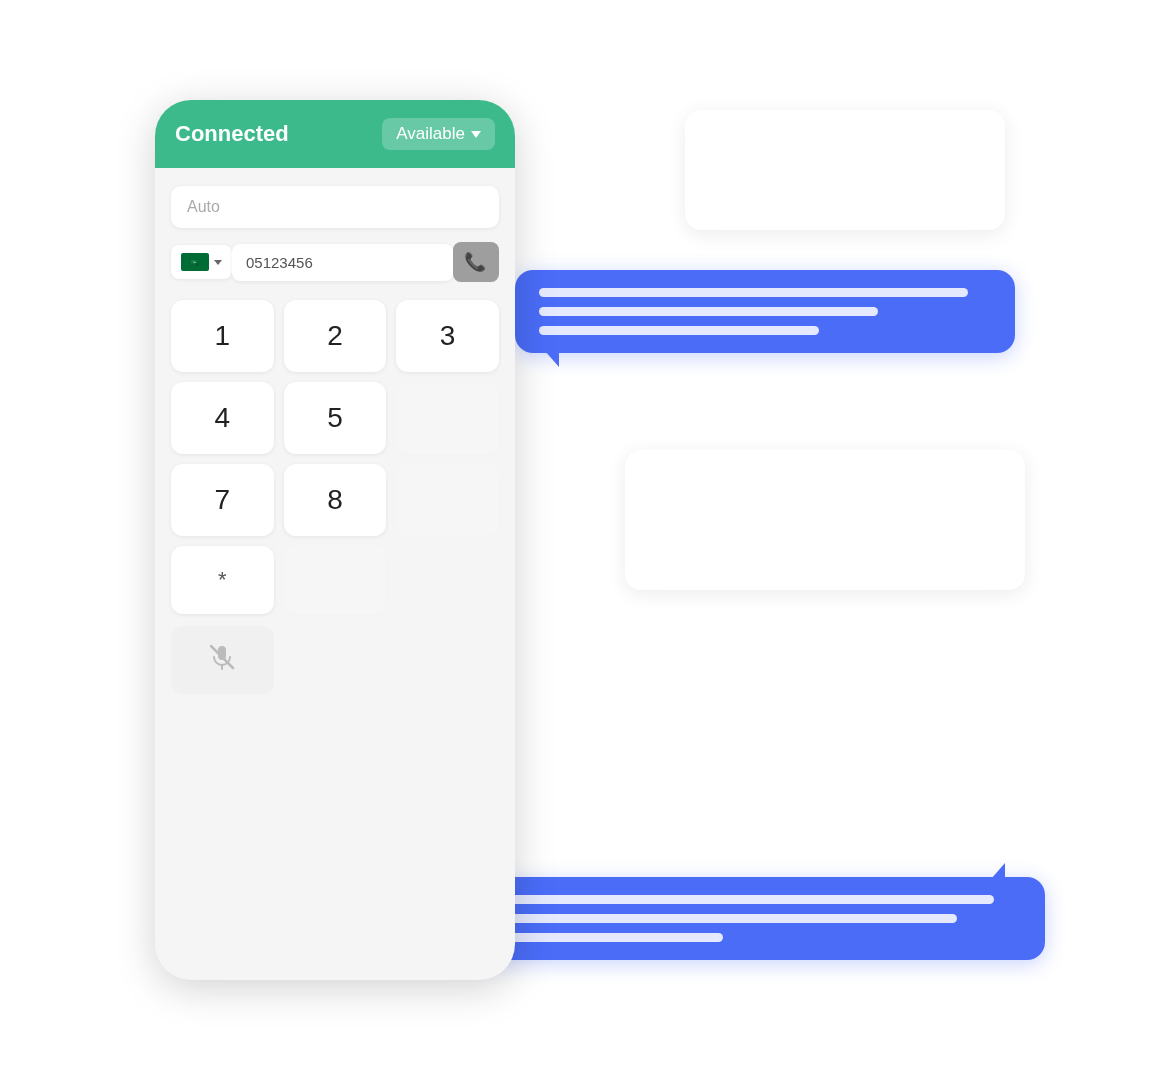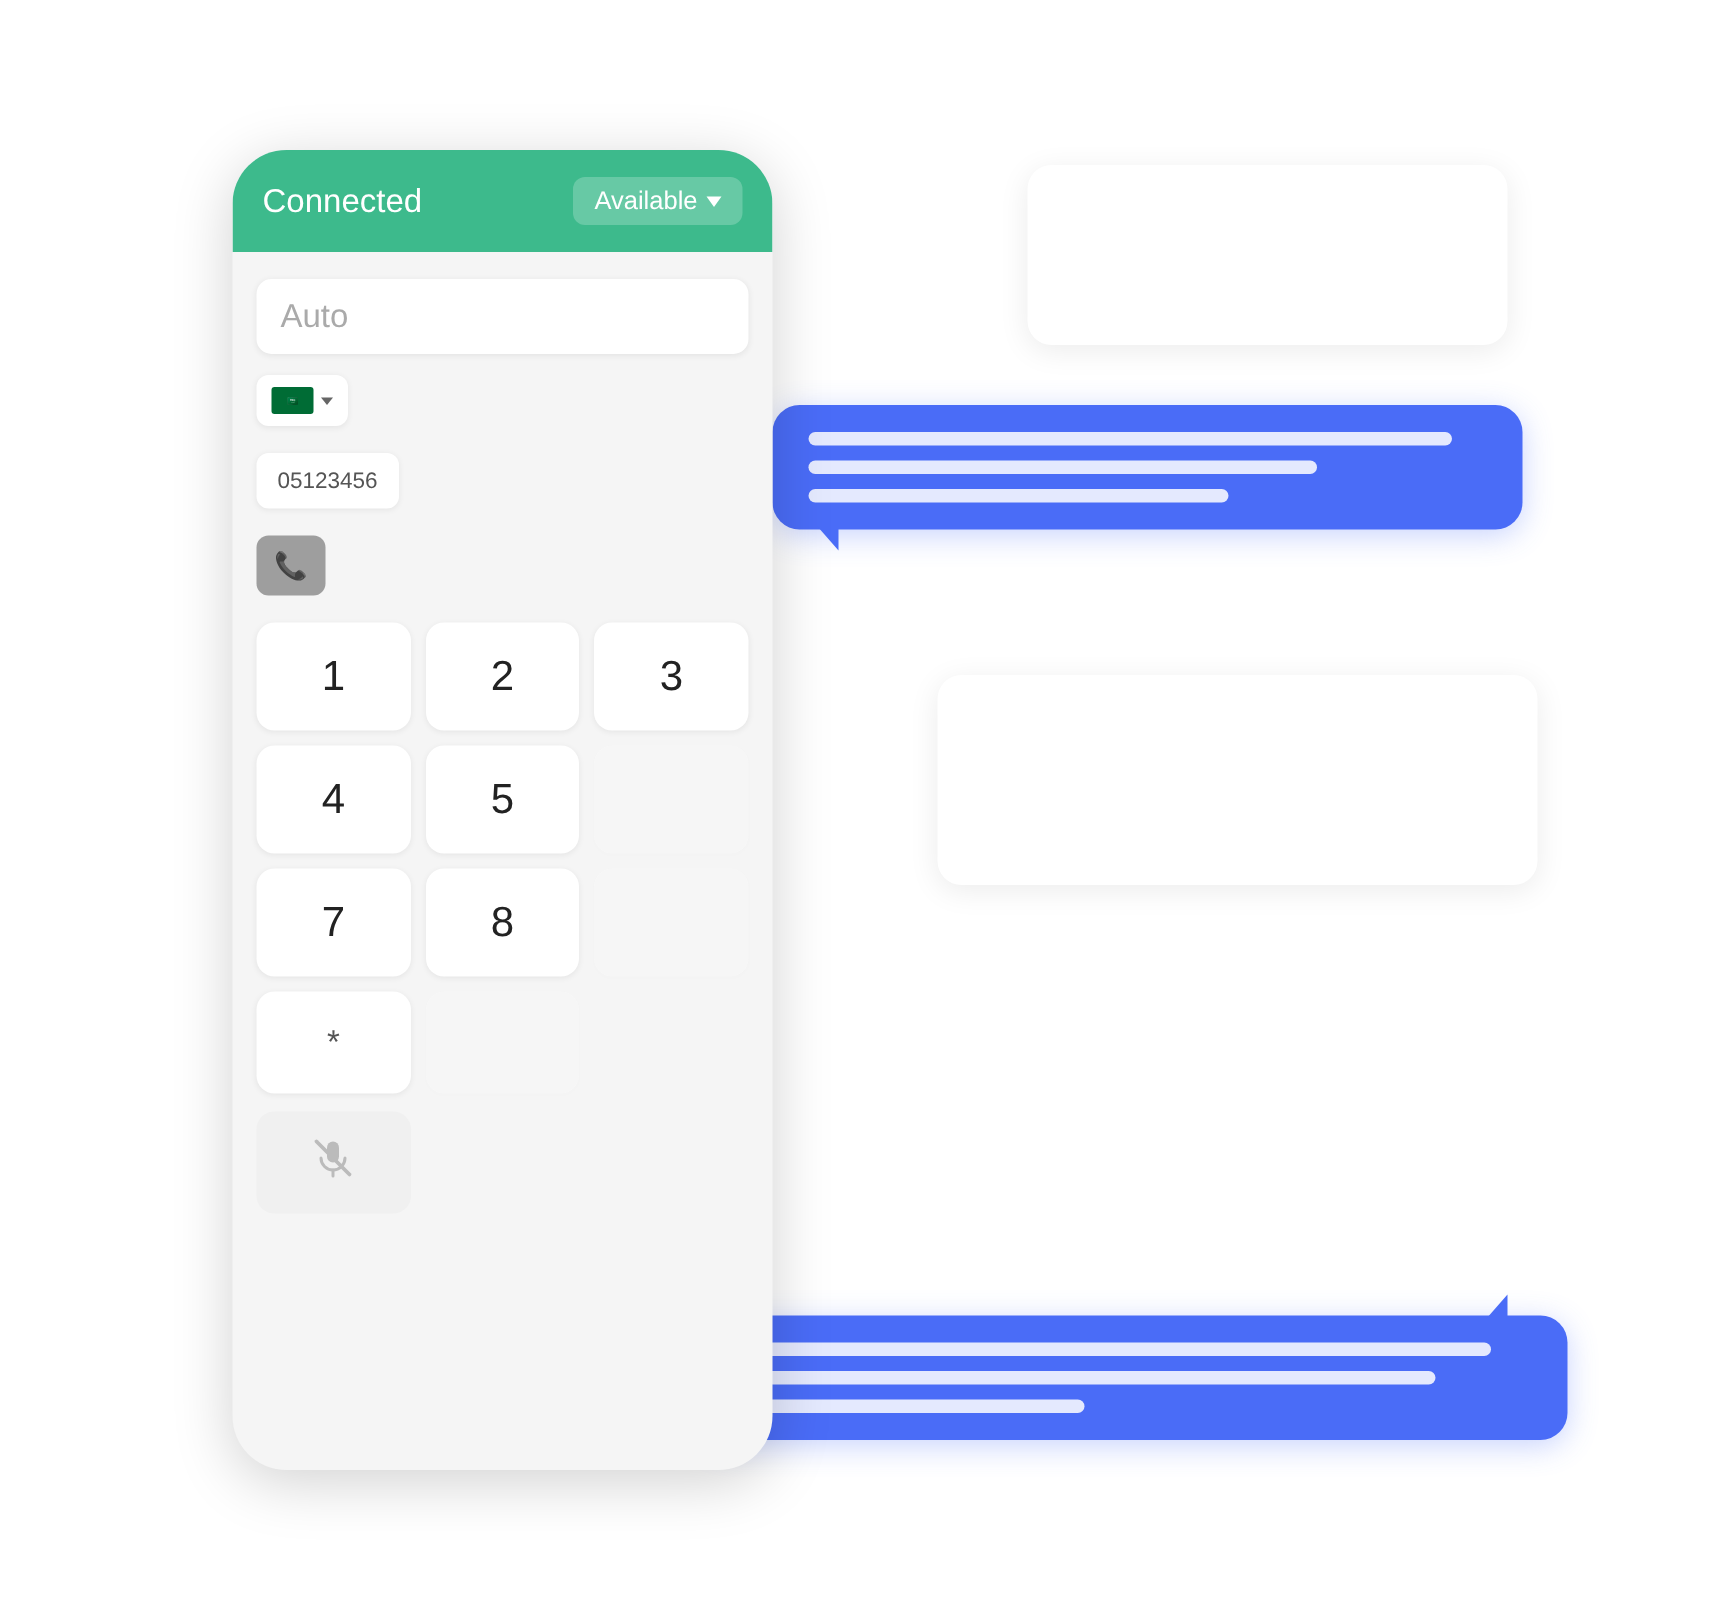--- a/index.html
+++ b/index.html
@@ -40,21 +40,21 @@
       background: #3dba8c;
       padding: 18px 20px 18px 20px;
       display: flex;
       align-items: center;
       gap: 16px;
     }
 
     .header-connected {
       color: #fff;
       font-size: 22px;
-      font-weight: 400;
+      font-weight: 700;
       flex: 1;
     }
 
     .header-available {
       background: rgba(255,255,255,0.22);
       color: #fff;
       font-size: 17px;
       font-weight: 400;
       border-radius: 8px;
       padding: 6px 14px;
@@ -75,33 +75,32 @@
     
     .phone-body {
       padding: 18px 16px;
     }
 
     
     .auto-input {
       background: #fff;
       border-radius: 10px;
       padding: 12px 16px;
-      font-size: 22px;
+      font-size: 16px;
       color: #aaa;
       margin-bottom: 14px;
       box-shadow: 0 1px 4px rgba(0,0,0,0.07);
     }
 
     
     .phone-row {
       display: flex;
-      align-items: flex-start;
-      gap: 18px;
+      align-items: center;
+      gap: 0;
       margin-bottom: 18px;
-      flex-direction: column;
     }
 
     .flag-selector {
       background: #fff;
       border-radius: 8px;
       padding: 8px 10px;
       display: flex;
       align-items: center;
       gap: 5px;
       box-shadow: 0 1px 4px rgba(0,0,0,0.07);

